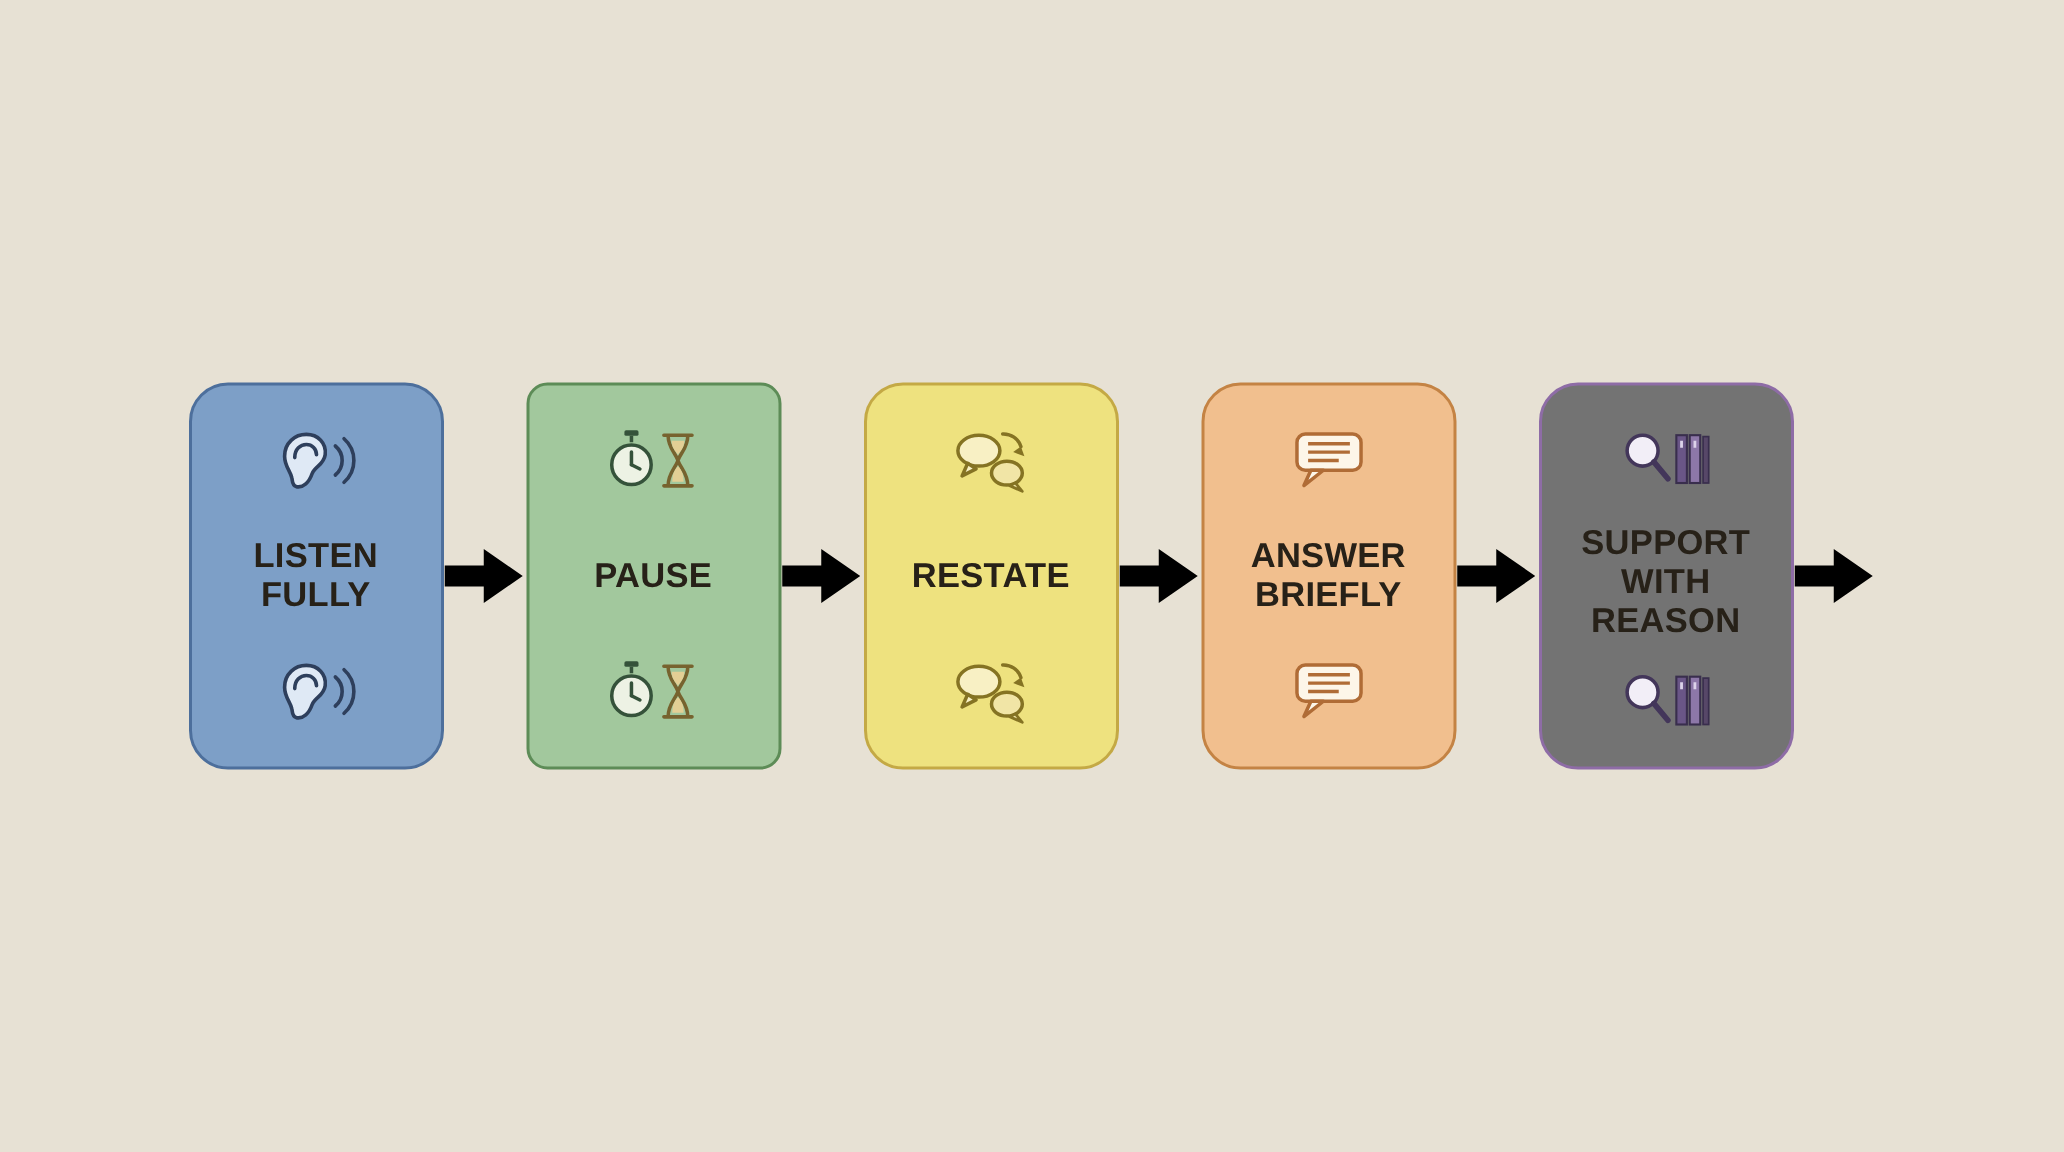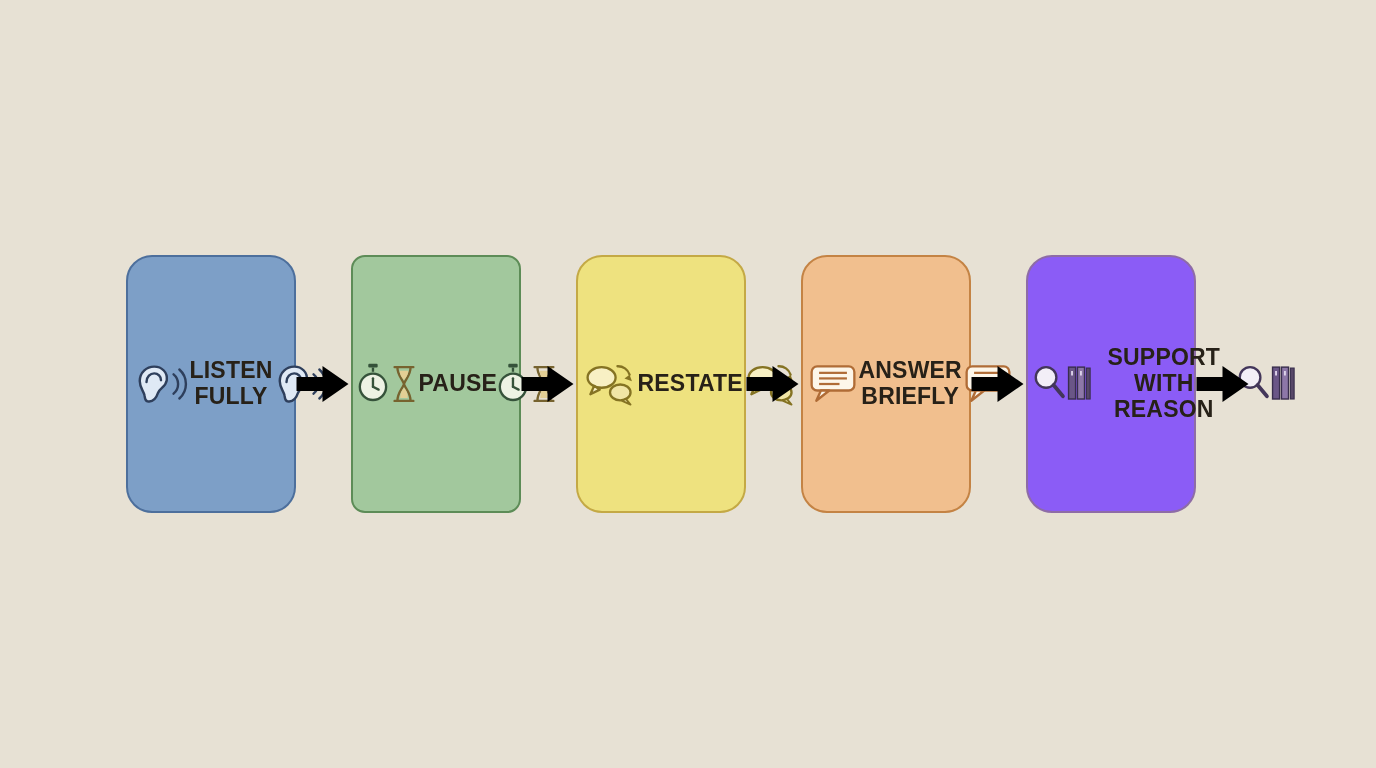--- a/index.html
+++ b/index.html
@@ -14,21 +14,21 @@
     display:flex;align-items:center;justify-content:center;
   }
   .flow{
     display:flex;align-items:center;
   }
   .card{
     width:170px;height:258px;
     border-radius:26px;
     border:2.5px solid #000;
     box-sizing:border-box;
-    display:flex;flex-direction:row;
+    display:flex;flex-direction:column;
     align-items:center;justify-content:space-between;
     padding:24px 4px;
     flex:0 0 auto;
   }
   .card .label{
     flex:1 1 auto;
     display:flex;align-items:center;justify-content:center;
     text-align:center;
     font-weight:700;
     font-size:23px;
@@ -40,21 +40,21 @@
   .icon{
     height:52px;display:flex;align-items:center;justify-content:center;
     flex:0 0 auto;
   }
   .icon svg{display:block;}
   
   .c0{background:#7d9fc7;border-color:#4d6f9c;}
   .c1{background:#a2c89d;border-color:#5d8c57;border-radius:14px;}
   .c2{background:#eee27f;border-color:#c4a945;}
   .c3{background:#f1bf8e;border-color:#c48344;}
-  .c4{background:#8b5cf6;border-color:#8e6ca6;gap:16px;}
+  .c4{background:#737373;border-color:#8e6ca6;gap:16px;}
   .c5{background:#de8276;border-color:#ad4a3e;}
   
   .arrow{flex:0 0 auto;margin:0 -1px;display:flex;align-items:center;}
   .arrow svg{display:block;}
 </style>
 </head>
 <body>
 
 <svg width="0" height="0" style="position:absolute" aria-hidden="true">
   <defs>

